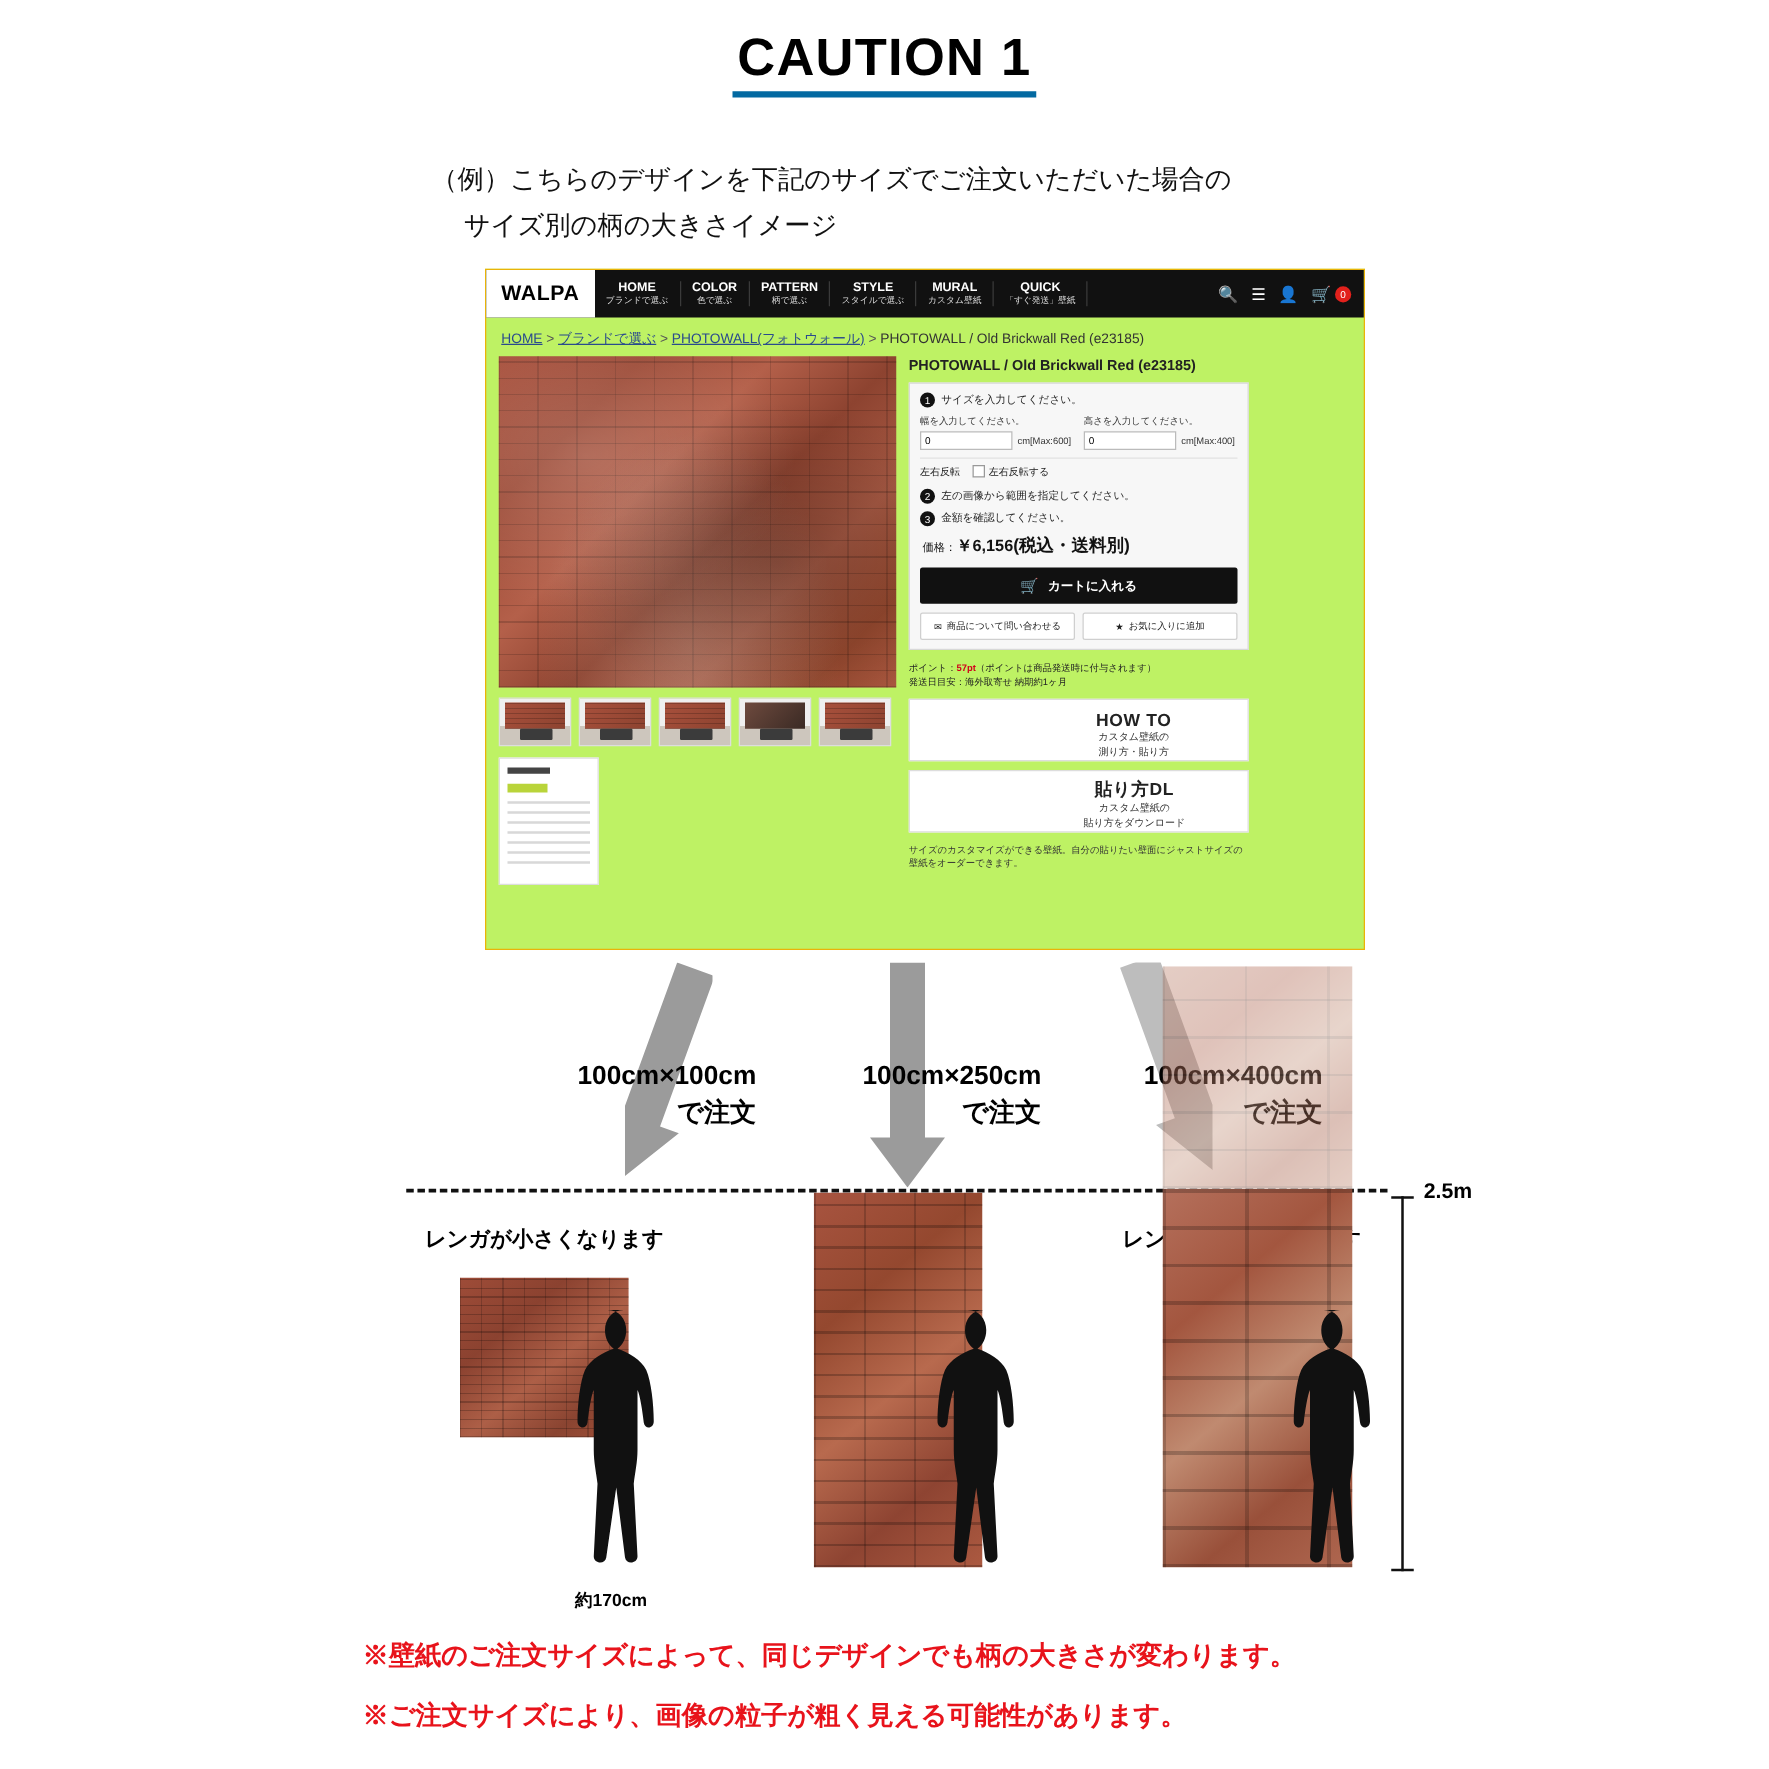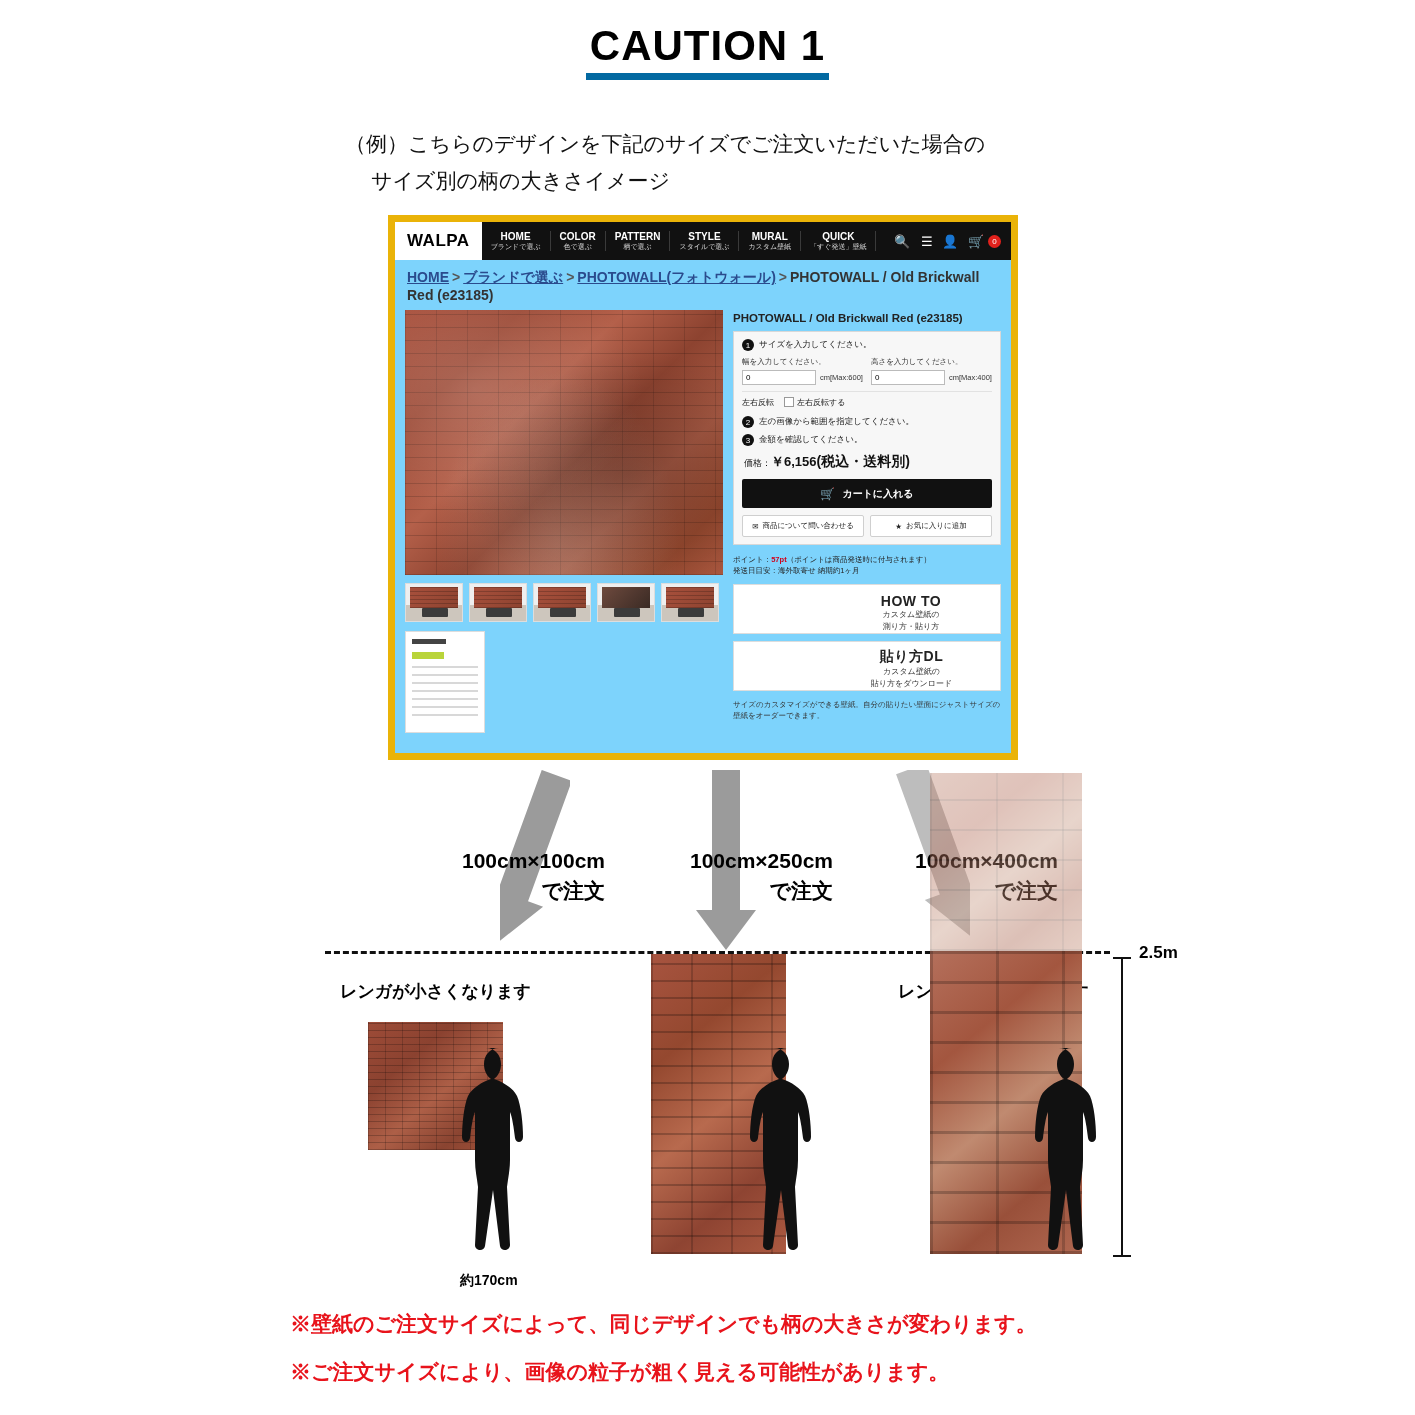--- a/index.html
+++ b/index.html
@@ -11,33 +11,33 @@
     position:relative;
     overflow:hidden;
   }
   .page{position:relative;width:1415px;height:1415px;}
 
   
   .title{
     position:absolute;top:22px;left:0;width:1415px;text-align:center;
     font-size:42px;font-weight:bold;letter-spacing:1px;
   }
-  .title span{border-bottom:7px solid #0369a1;padding:0 4px 4px 4px;}
+  .title span{border-bottom:5px solid #0369a1;padding:0 4px 4px 4px;}
 
   
   .intro{
     position:absolute;top:126px;left:345px;width:900px;
     font-size:21px;line-height:1.75;color:#111;
   }
   .intro .l2{padding-left:26px;display:block;}
 
   
   .browser{
-    position:absolute;left:388px;top:215px;width:630px;height:545px;
-    background:#7dd3fc;border:7px solid #eab308;box-sizing:border-box;
+    position:absolute;left:388px;top:215px;width:704px;height:545px;
+    background:#bef264;border:1px solid #eab308;box-sizing:border-box;
   }
   .nav{
     height:38px;background:#111;display:flex;align-items:stretch;
   }
   .logo{
     background:#fff;color:#000;font-weight:bold;font-size:17px;
     display:flex;align-items:center;padding:0 12px;letter-spacing:.5px;
   }
   .navitems{display:flex;align-items:center;flex:1;}
   .navitem{
@@ -49,21 +49,21 @@
   .navright{display:flex;align-items:center;gap:10px;padding:0 10px;color:#fff;}
   .navright .ic{font-size:13px;}
   .cartwrap{position:relative;display:flex;align-items:center;}
   .cartbadge{
     background:#e2211c;color:#fff;font-size:8px;border-radius:50%;
     width:13px;height:13px;display:flex;align-items:center;justify-content:center;
     margin-left:3px;
   }
 
   .crumbs{
-    font-size:14px;color:#333;padding:9px 12px 7px 12px;border-bottom:0;font-weight:bold;
+    font-size:11px;color:#333;padding:9px 12px 7px 12px;border-bottom:0;
   }
   .crumbs a{color:#2a4b8d;text-decoration:underline;}
   .crumbs .sep{color:#555;padding:0 3px;}
 
   .body-area{display:flex;padding:0 10px;gap:10px;}
   .left-col{width:318px;}
   .hero{
     width:318px;height:265px;
     background:
       repeating-linear-gradient(0deg, rgba(0,0,0,.16) 0 1px, rgba(0,0,0,0) 1px 13px),

